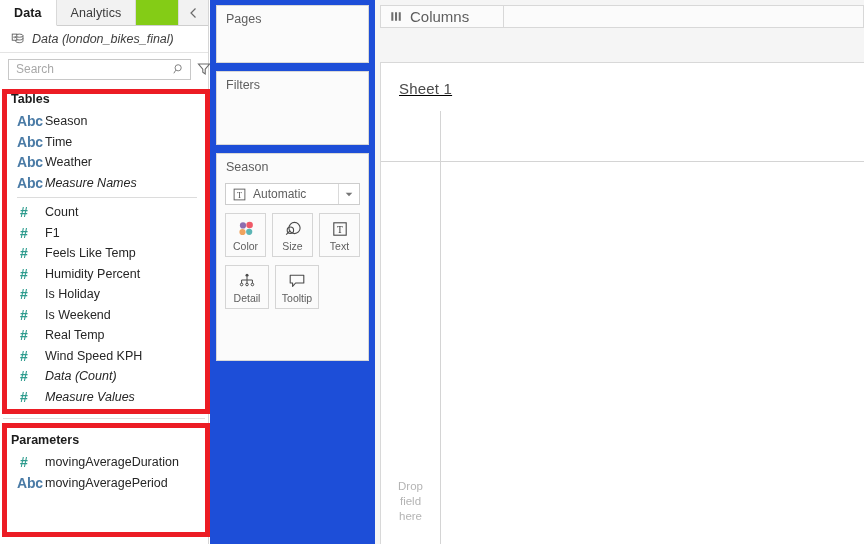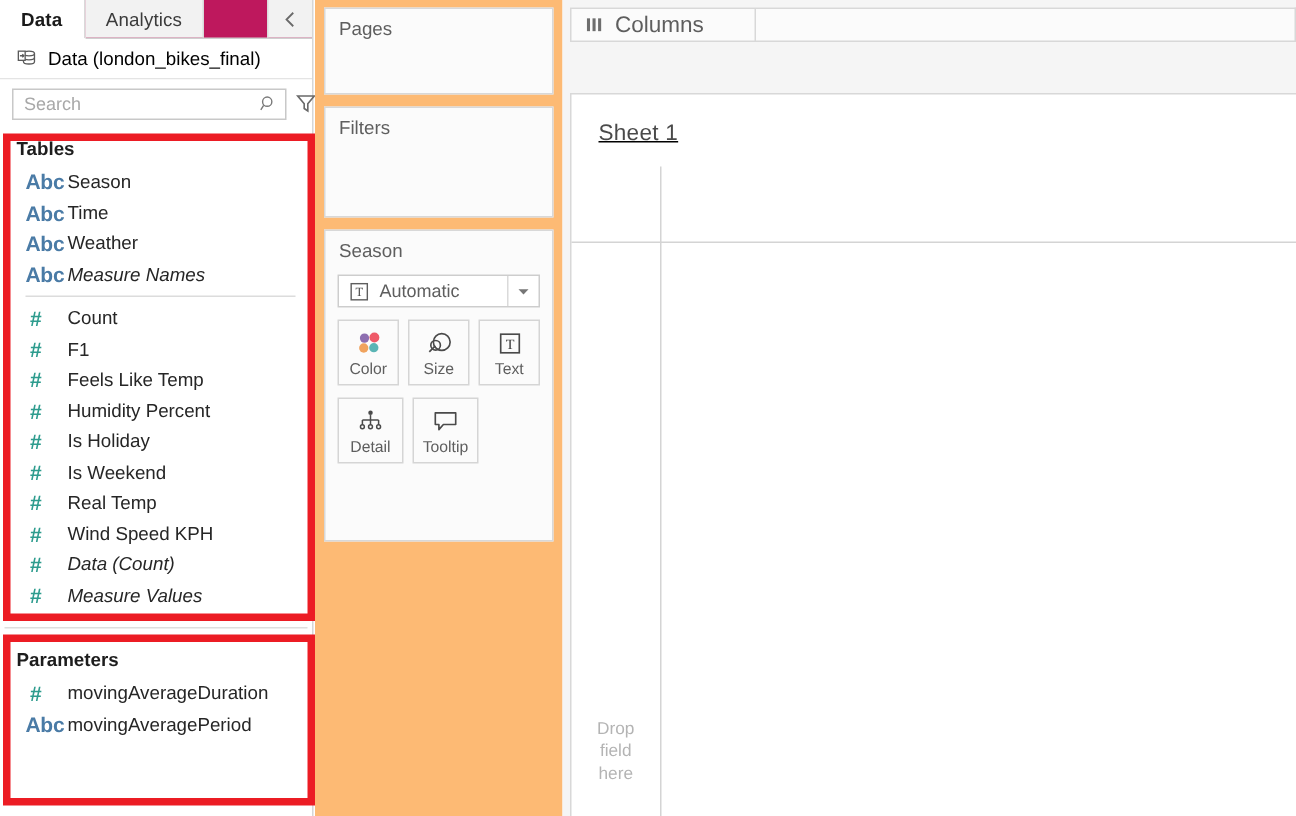--- a/index.html
+++ b/index.html
@@ -20,21 +20,21 @@
   
   #left-pane {
     position: absolute; left: 0; top: 0;
     width: 209px; height: 544px;
     background: #ffffff;
     border-right: 1px solid #d6d6d6;
   }
   .tabstrip {
     position: relative;
     height: 26px;
-    background: #be185d;
+    background: #84cc16;
     border-bottom: 1px solid #cfcfcf;
     display: flex;
     align-items: stretch;
   }
   .tab {
     display: flex; align-items: center; justify-content: center;
     font-size: 12.5px;
     color: #333;
     padding: 0 14px;
     border-right: 1px solid #d9d9d9;
@@ -62,21 +62,22 @@
   .datasource-row {
     height: 27px;
     display: flex; align-items: center;
     padding-left: 11px;
     gap: 7px;
     background: #ffffff;
     border-bottom: 1px solid #e4e4e4;
   }
   .datasource-row .ds-label {
     font-size: 12.5px;
-    color: #000000;
+    color: #404040;
+    font-style: italic;
   }
 
   .searchbar {
     height: 32px;
     display: flex; align-items: center;
     padding: 0 8px;
     gap: 6px;
     background: #ffffff;
   }
   .search-input-wrap {
@@ -162,21 +163,21 @@
     position: absolute;
     border: 5px solid #ec1c24;
     pointer-events: none;
   }
 
   
   #cards-col {
     position: absolute;
     left: 210px; top: 0;
     width: 165px; height: 544px;
-    background: #fdba74;
+    background: #1d4ed8;
     padding: 5px 6px;
   }
   .card {
     background: #fbfbfb;
     border: 1px solid #d8d8d8;
     margin-bottom: 8px;
   }
   .card-title {
     font-size: 12.5px;
     color: #5e5e5e;

